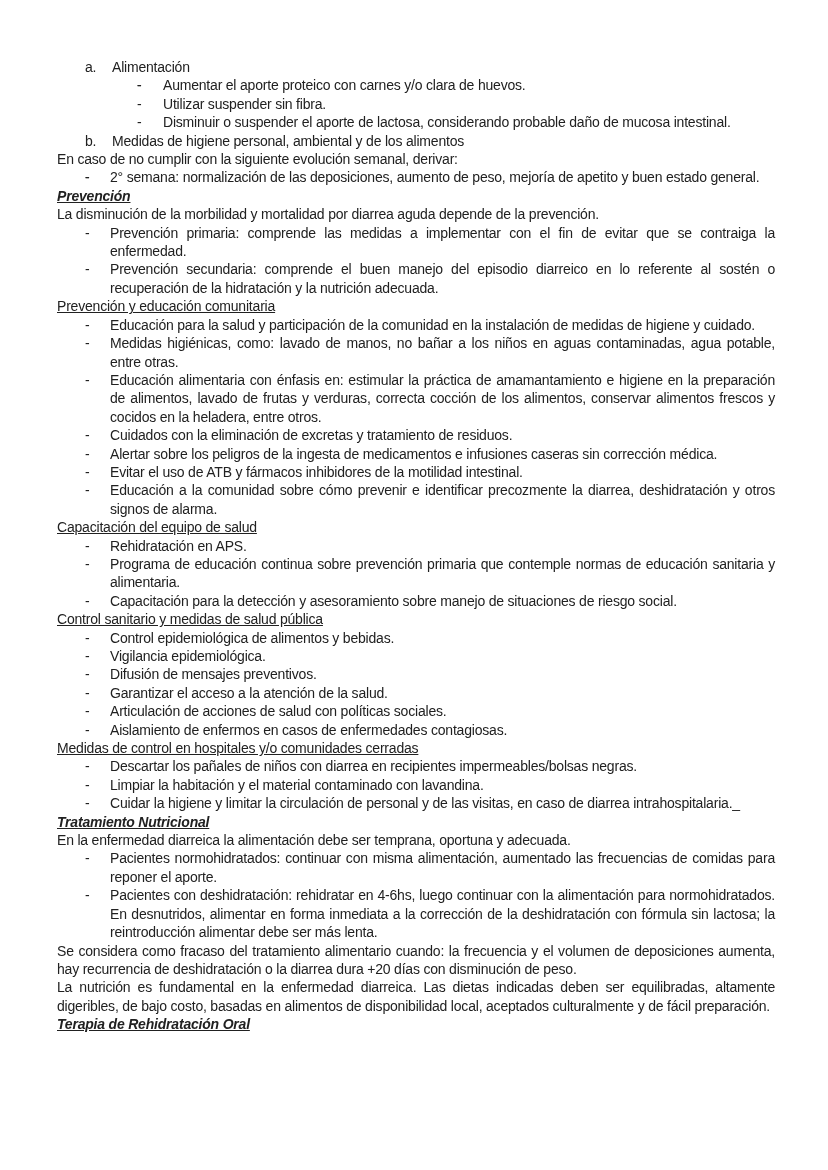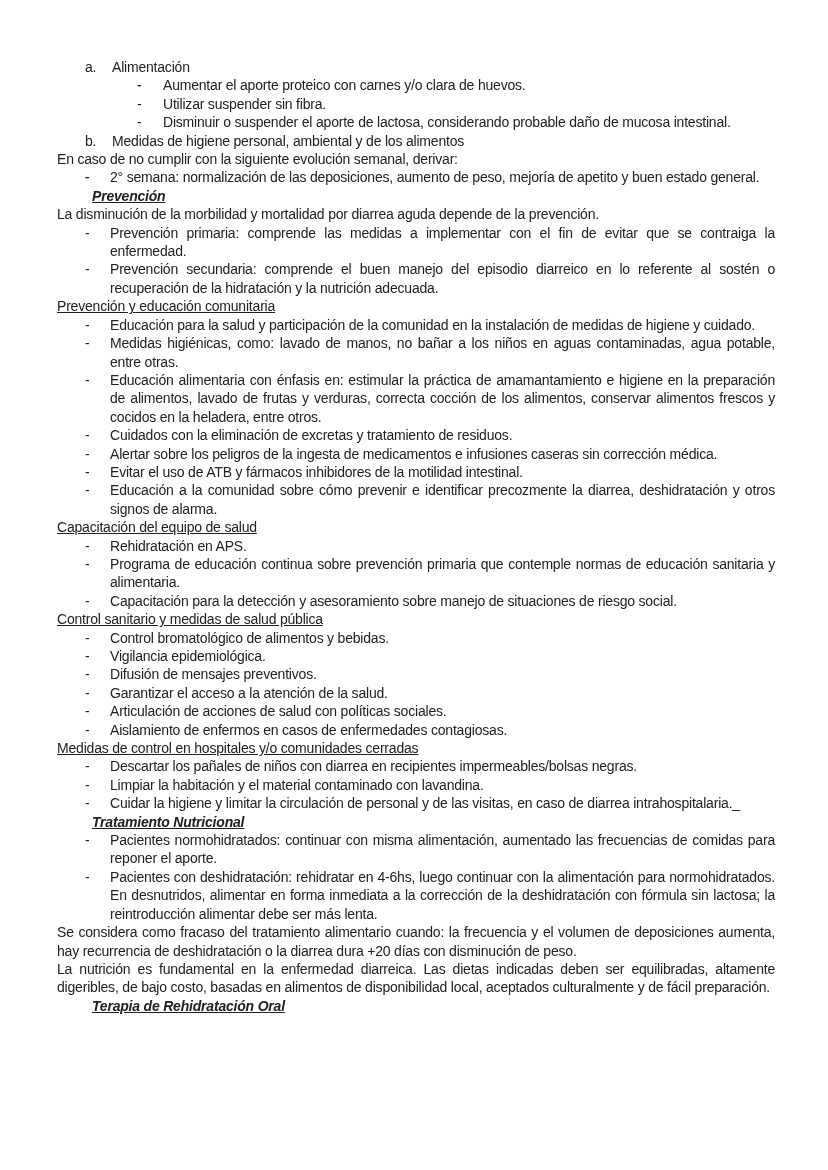--- a/index.html
+++ b/index.html
@@ -13,21 +13,21 @@
     font-family: "Liberation Sans", "DejaVu Sans", sans-serif;
     font-size: 14px;
     line-height: 18.4px;
     letter-spacing: -0.2px;
     color: #212121;
     overflow: hidden;
   }
   .para { text-align: justify; }
   .hblock { text-align: left; }
   .heading { text-decoration: underline; }
-  .heading.em { font-weight: bold; font-style: italic; margin-left: 35px; }
+  .heading.em { font-weight: bold; font-style: italic; }
   .item { position: relative; text-align: justify; }
   .item .marker { position: absolute; top: 0; }
   .alpha { padding-left: 55px; }
   .alpha .marker { left: 28px; }
   .b1 { padding-left: 53px; }
   .b1 .marker { left: 28px; }
   .b2 { padding-left: 106px; }
   .b2 .marker { left: 80px; }
 </style>
 </head>
@@ -54,30 +54,31 @@
       <div class="item b1"><span class="marker">-</span><span>Educación alimentaria con énfasis en: estimular la práctica de amamantamiento e higiene en la preparación de alimentos, lavado de frutas y verduras, correcta cocción de los alimentos, conservar alimentos frescos y cocidos en la heladera, entre otros.</span></div>
       <div class="item b1"><span class="marker">-</span><span>Cuidados con la eliminación de excretas y tratamiento de residuos.</span></div>
       <div class="item b1"><span class="marker">-</span><span>Alertar sobre los peligros de la ingesta de medicamentos e infusiones caseras sin corrección médica.</span></div>
       <div class="item b1"><span class="marker">-</span><span>Evitar el uso de ATB y fármacos inhibidores de la motilidad intestinal.</span></div>
       <div class="item b1"><span class="marker">-</span><span>Educación a la comunidad sobre cómo prevenir e identificar precozmente la diarrea, deshidratación y otros signos de alarma.</span></div>
       <div class="hblock"><span class="heading">Capacitación del equipo de salud</span></div>
       <div class="item b1"><span class="marker">-</span><span>Rehidratación en APS.</span></div>
       <div class="item b1"><span class="marker">-</span><span>Programa de educación continua sobre prevención primaria que contemple normas de educación sanitaria y alimentaria.</span></div>
       <div class="item b1"><span class="marker">-</span><span>Capacitación para la detección y asesoramiento sobre manejo de situaciones de riesgo social.</span></div>
       <div class="hblock"><span class="heading">Control sanitario y medidas de salud pública</span></div>
-      <div class="item b1"><span class="marker">-</span><span>Control bromatológico de alimentos y bebidas.</span></div>
+      <div class="item b1"><span class="marker">-</span><span>Control epidemiológica de alimentos y bebidas.</span></div>
       <div class="item b1"><span class="marker">-</span><span>Vigilancia epidemiológica.</span></div>
       <div class="item b1"><span class="marker">-</span><span>Difusión de mensajes preventivos.</span></div>
       <div class="item b1"><span class="marker">-</span><span>Garantizar el acceso a la atención de la salud.</span></div>
       <div class="item b1"><span class="marker">-</span><span>Articulación de acciones de salud con políticas sociales.</span></div>
       <div class="item b1"><span class="marker">-</span><span>Aislamiento de enfermos en casos de enfermedades contagiosas.</span></div>
       <div class="hblock"><span class="heading">Medidas de control en hospitales y/o comunidades cerradas</span></div>
       <div class="item b1"><span class="marker">-</span><span>Descartar los pañales de niños con diarrea en recipientes impermeables/bolsas negras.</span></div>
       <div class="item b1"><span class="marker">-</span><span>Limpiar la habitación y el material contaminado con lavandina.</span></div>
       <div class="item b1"><span class="marker">-</span><span>Cuidar la higiene y limitar la circulación de personal y de las visitas, en caso de diarrea intrahospitalaria._</span></div>
       <div class="hblock"><span class="heading em">Tratamiento Nutricional</span></div>
+      <div class="para">En la enfermedad diarreica la alimentación debe ser temprana, oportuna y adecuada.</div>
       <div class="item b1"><span class="marker">-</span><span>Pacientes normohidratados: continuar con misma alimentación, aumentado las frecuencias de comidas para reponer el aporte.</span></div>
       <div class="item b1"><span class="marker">-</span><span>Pacientes con deshidratación: rehidratar en 4-6hs, luego continuar con la alimentación para normohidratados. En desnutridos, alimentar en forma inmediata a la corrección de la deshidratación con fórmula sin lactosa; la reintroducción alimentar debe ser más lenta.</span></div>
       <div class="para">Se considera como fracaso del tratamiento alimentario cuando: la frecuencia y el volumen de deposiciones aumenta, hay recurrencia de deshidratación o la diarrea dura +20 días con disminución de peso.</div>
       <div class="para">La nutrición es fundamental en la enfermedad diarreica. Las dietas indicadas deben ser equilibradas, altamente digeribles, de bajo costo, basadas en alimentos de disponibilidad local, aceptados culturalmente y de fácil preparación.</div>
       <div class="hblock"><span class="heading em">Terapia de Rehidratación Oral</span></div>
     </div>
 </div>
 
 </body></html>

